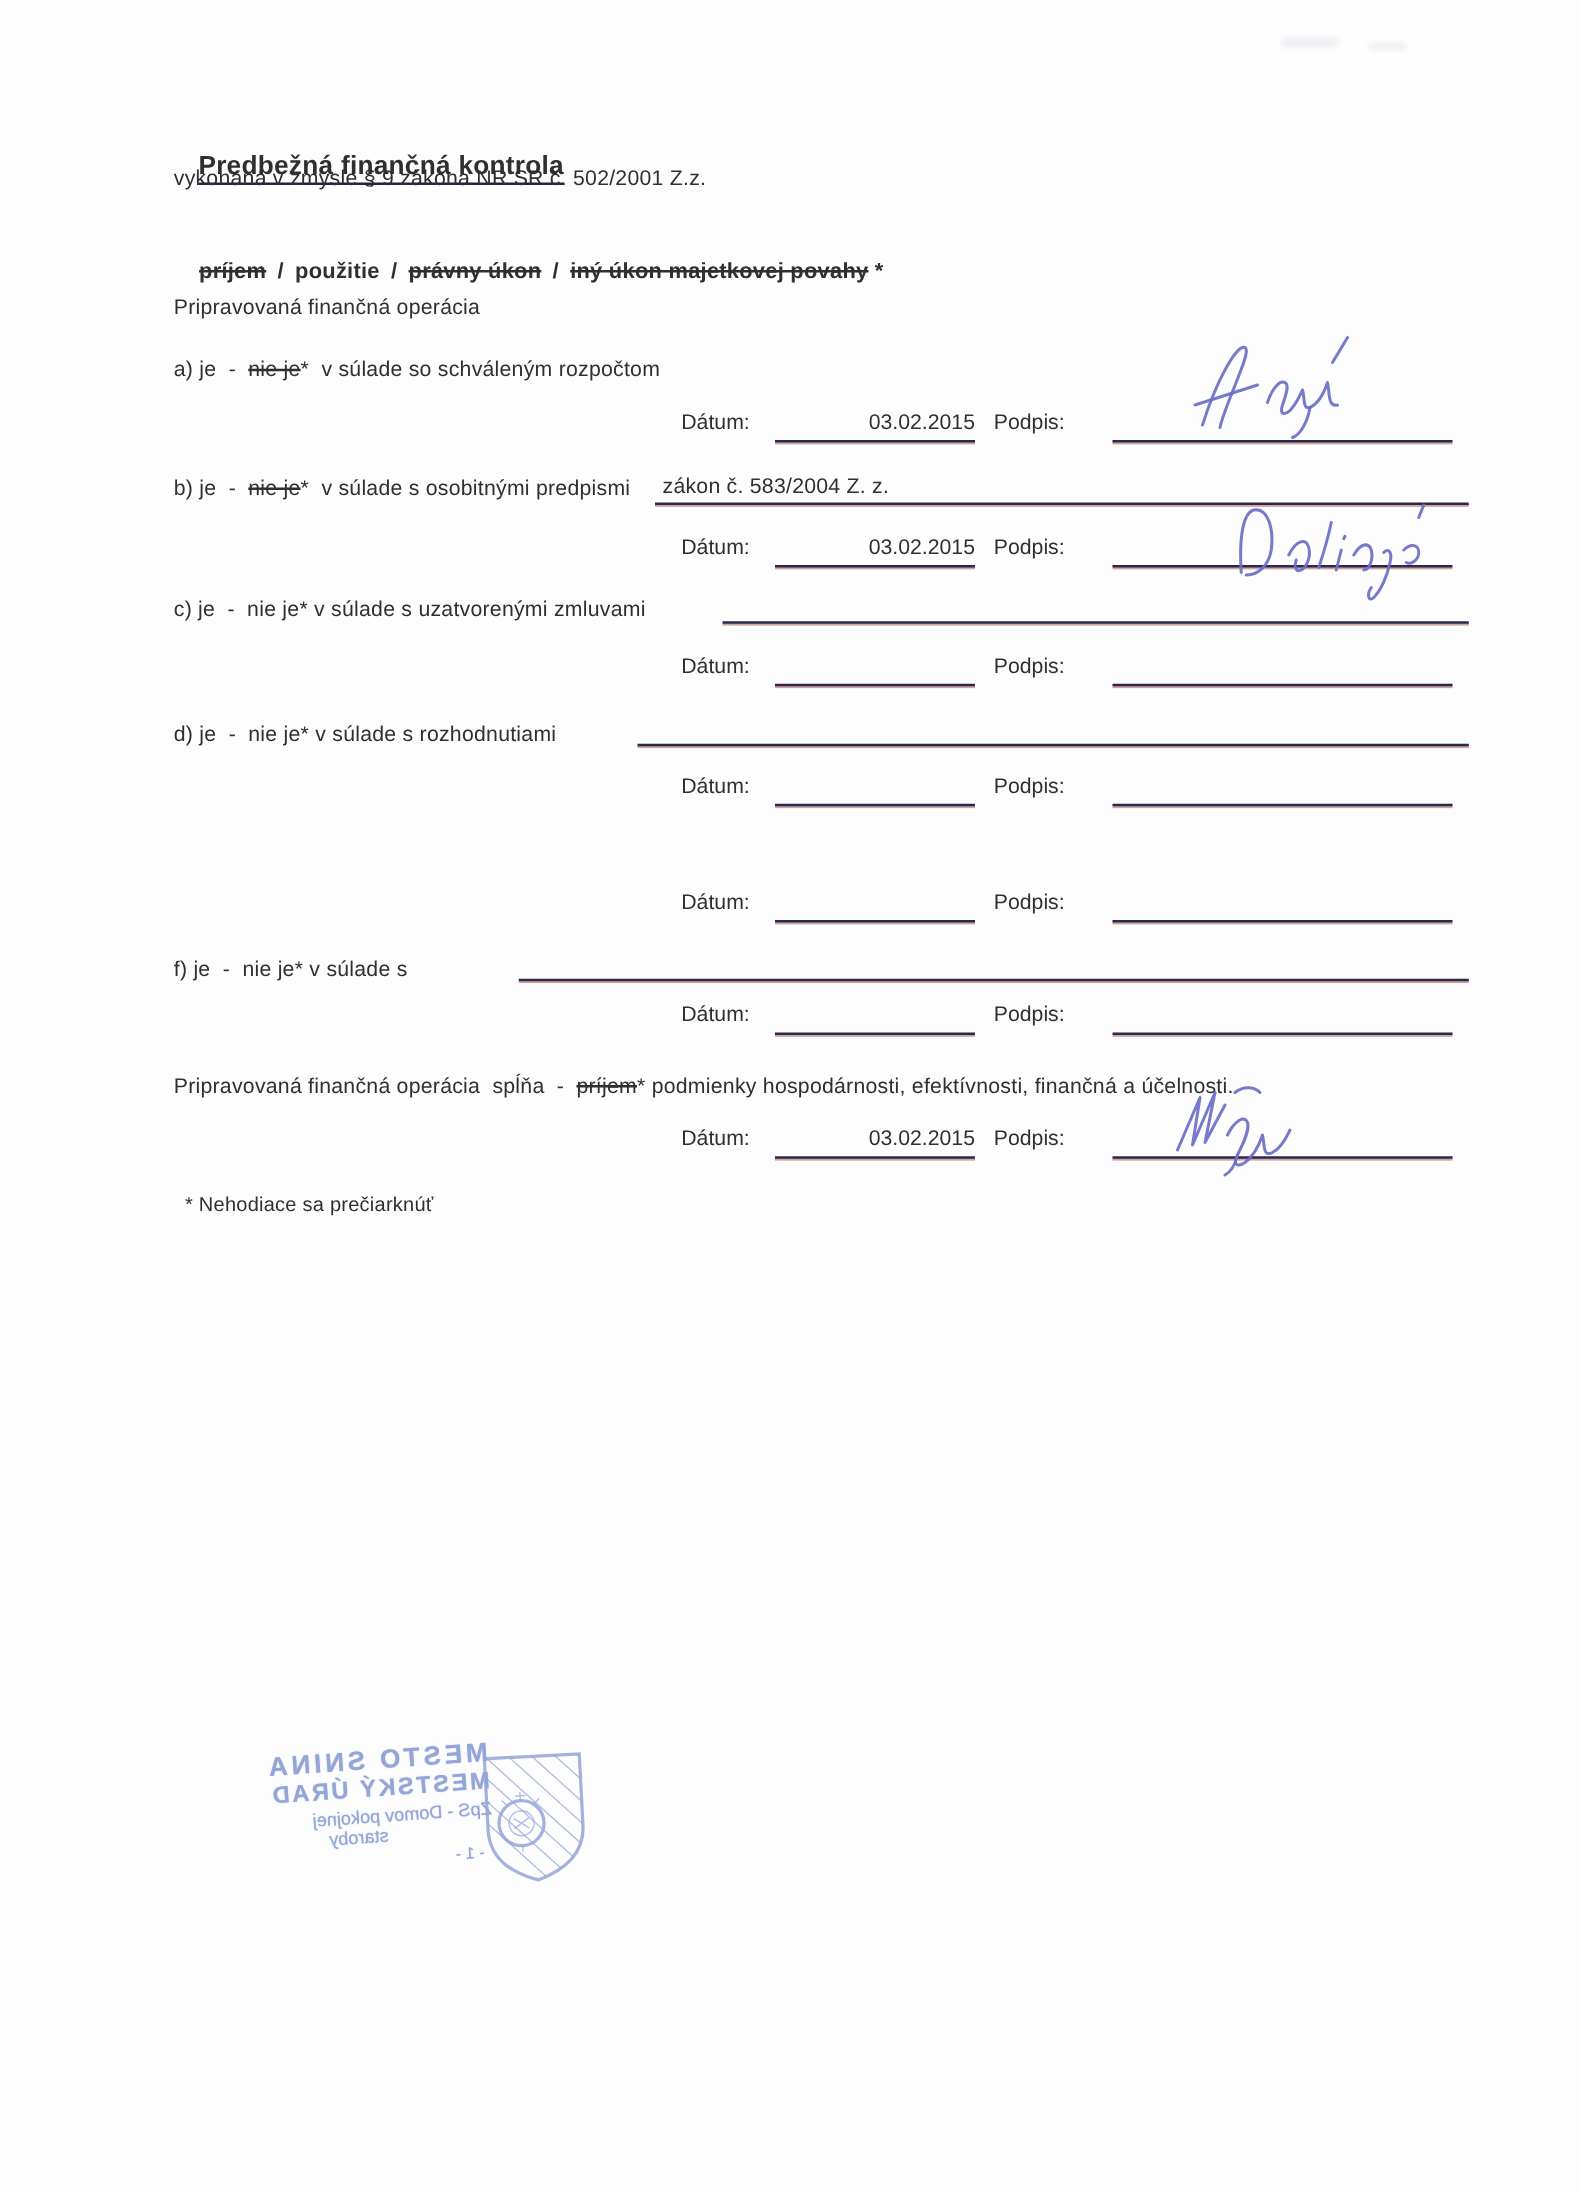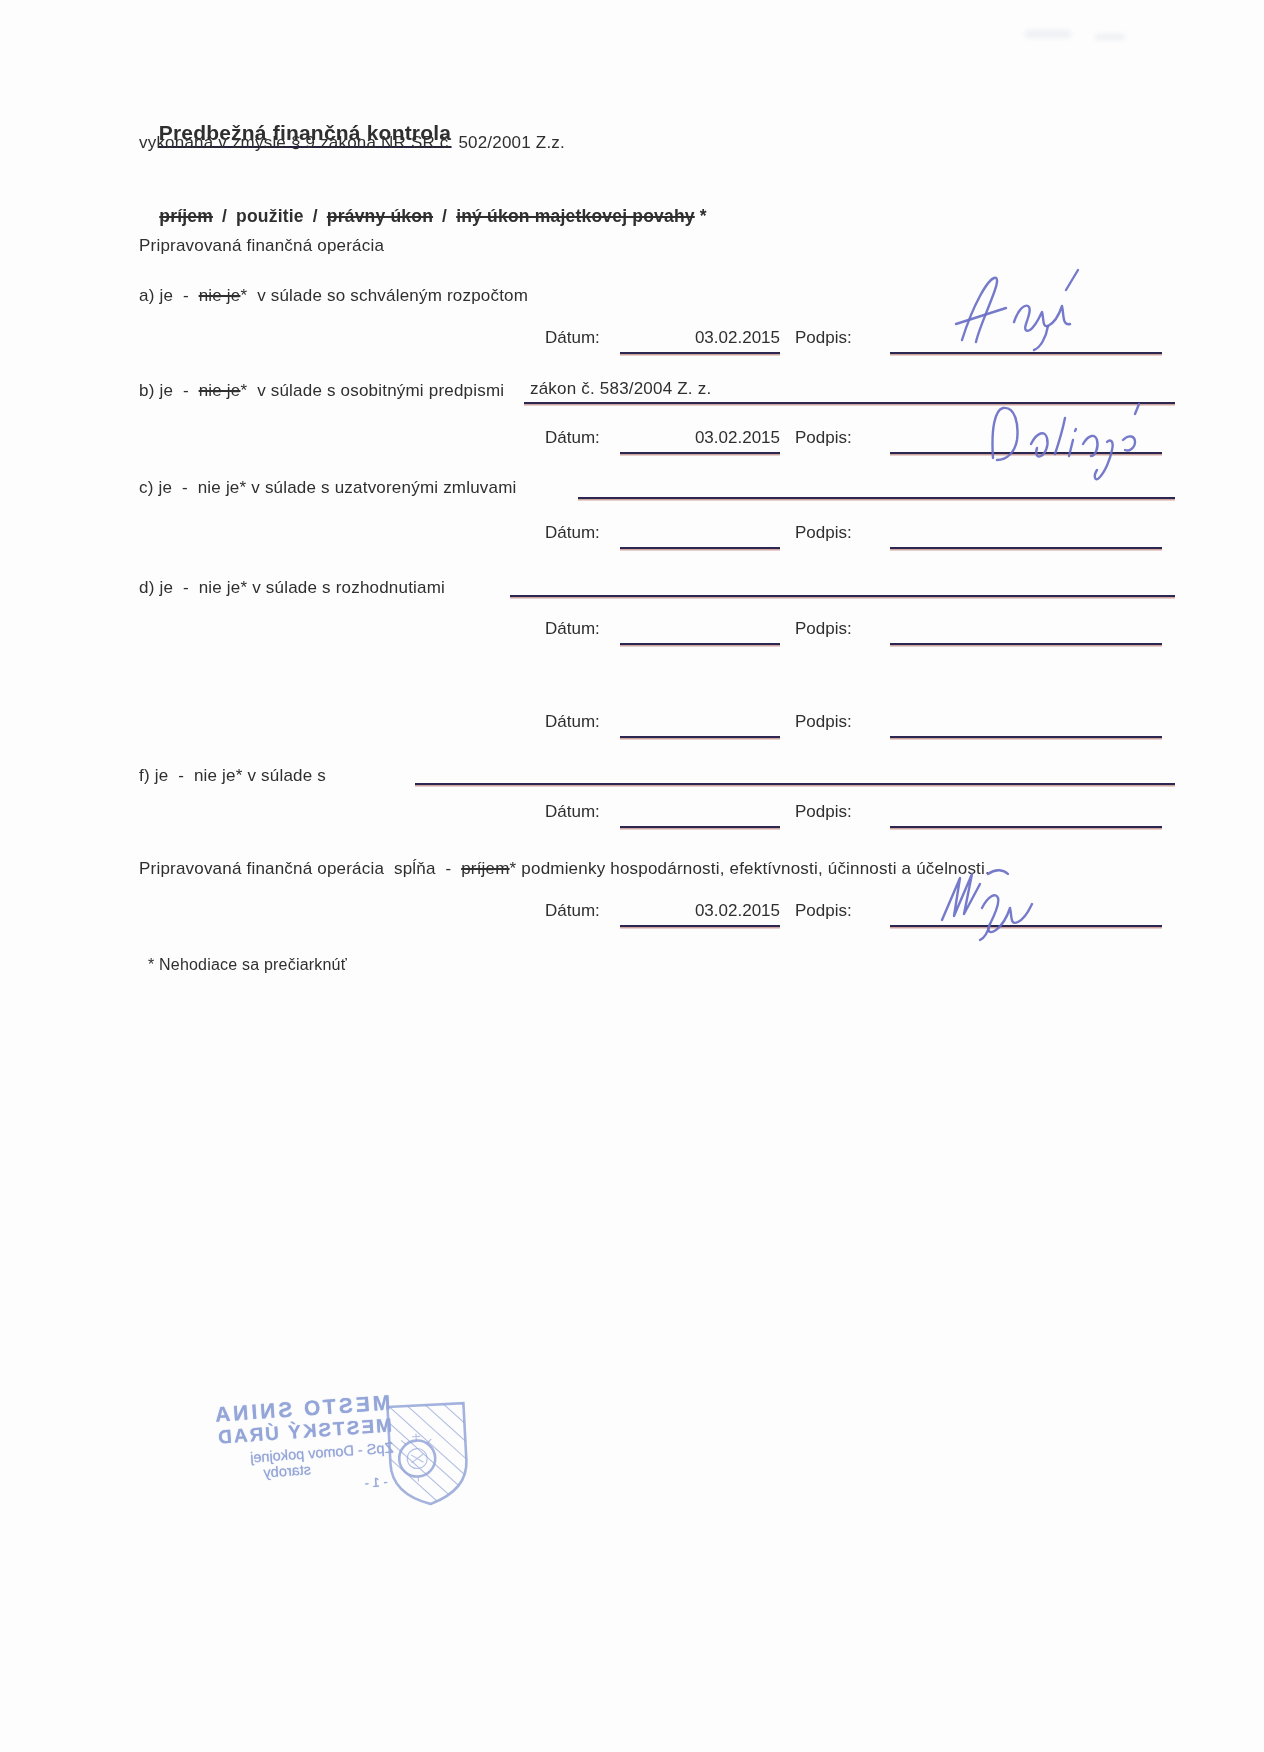--- a/index.html
+++ b/index.html
@@ -121,21 +121,21 @@
   <div class="t" style="top:766px;left:139px;"><span>f) je  -  </span><span>nie je</span><span>* v súlade s</span></div>
   <div class="uline" style="left:415px;top:783px;width:760px;"></div>
   <div class="daterow" style="top:802px;">
     <span class="dlabel">Dátum:</span>
     <span class="dvalue"></span>
     <div class="uline dline"></div>
     <span class="plabel">Podpis:</span>
     <div class="uline sline"></div>
   </div>
 
-  <div class="t" style="top:859px;left:139px;"><span>Pripravovaná finančná operácia  spĺňa  -  </span><span class="struck">príjem</span><span>* podmienky hospodárnosti, efektívnosti, účinnosti a účelnosti.</span></div>
+  <div class="t" style="top:859px;left:139px;"><span>Pripravovaná finančná operácia  spĺňa  -  </span><span class="struck">príjem</span><span>* podmienky hospodárnosti, efektívnosti, finančná a účelnosti.</span></div>
   <div class="daterow" style="top:901px;">
     <span class="dlabel">Dátum:</span>
     <span class="dvalue">03.02.2015</span>
     <div class="uline dline"></div>
     <span class="plabel">Podpis:</span>
     <div class="uline sline"></div>
   </div>
   <svg class="sig" style="left:930px;top:862px;" width="170" height="80" viewBox="0 0 170 80">
     <path class="sigstroke" d="M12 58 L30 16 L24 54 L42 12 L34 52 L50 22"></path>
     <path class="sigstroke" d="M58 12 C 66 6 74 8 78 12"></path>

